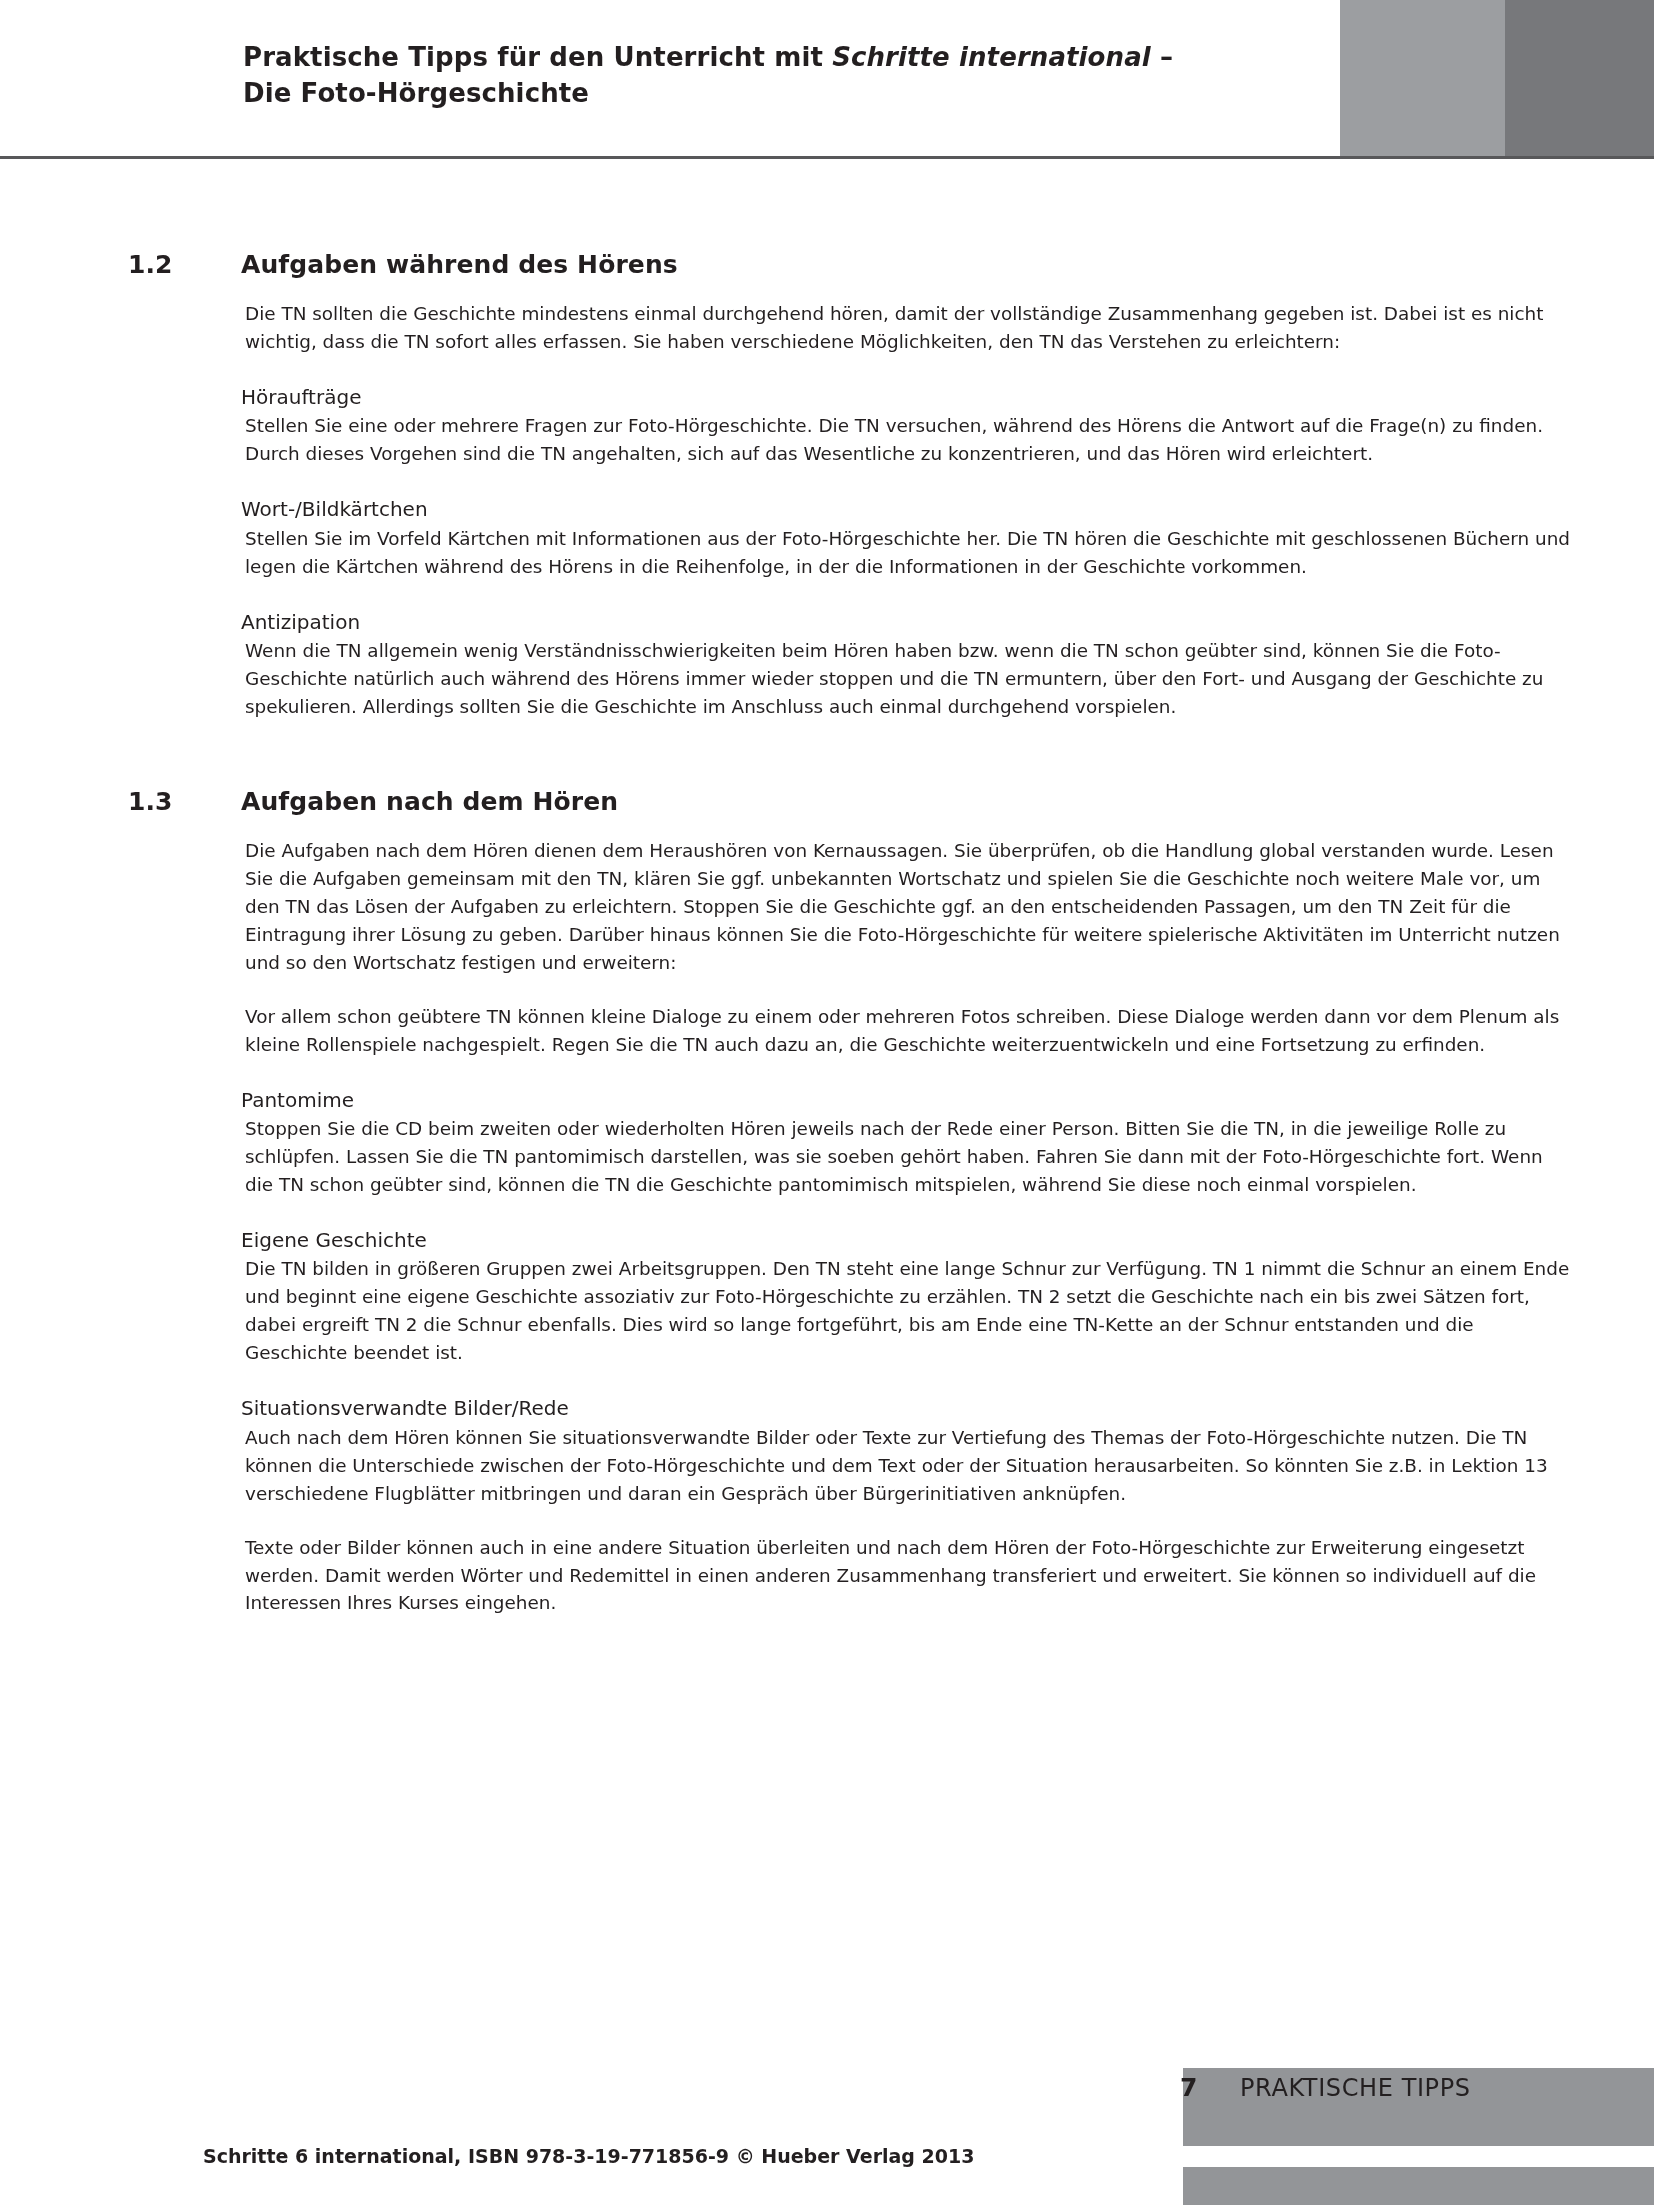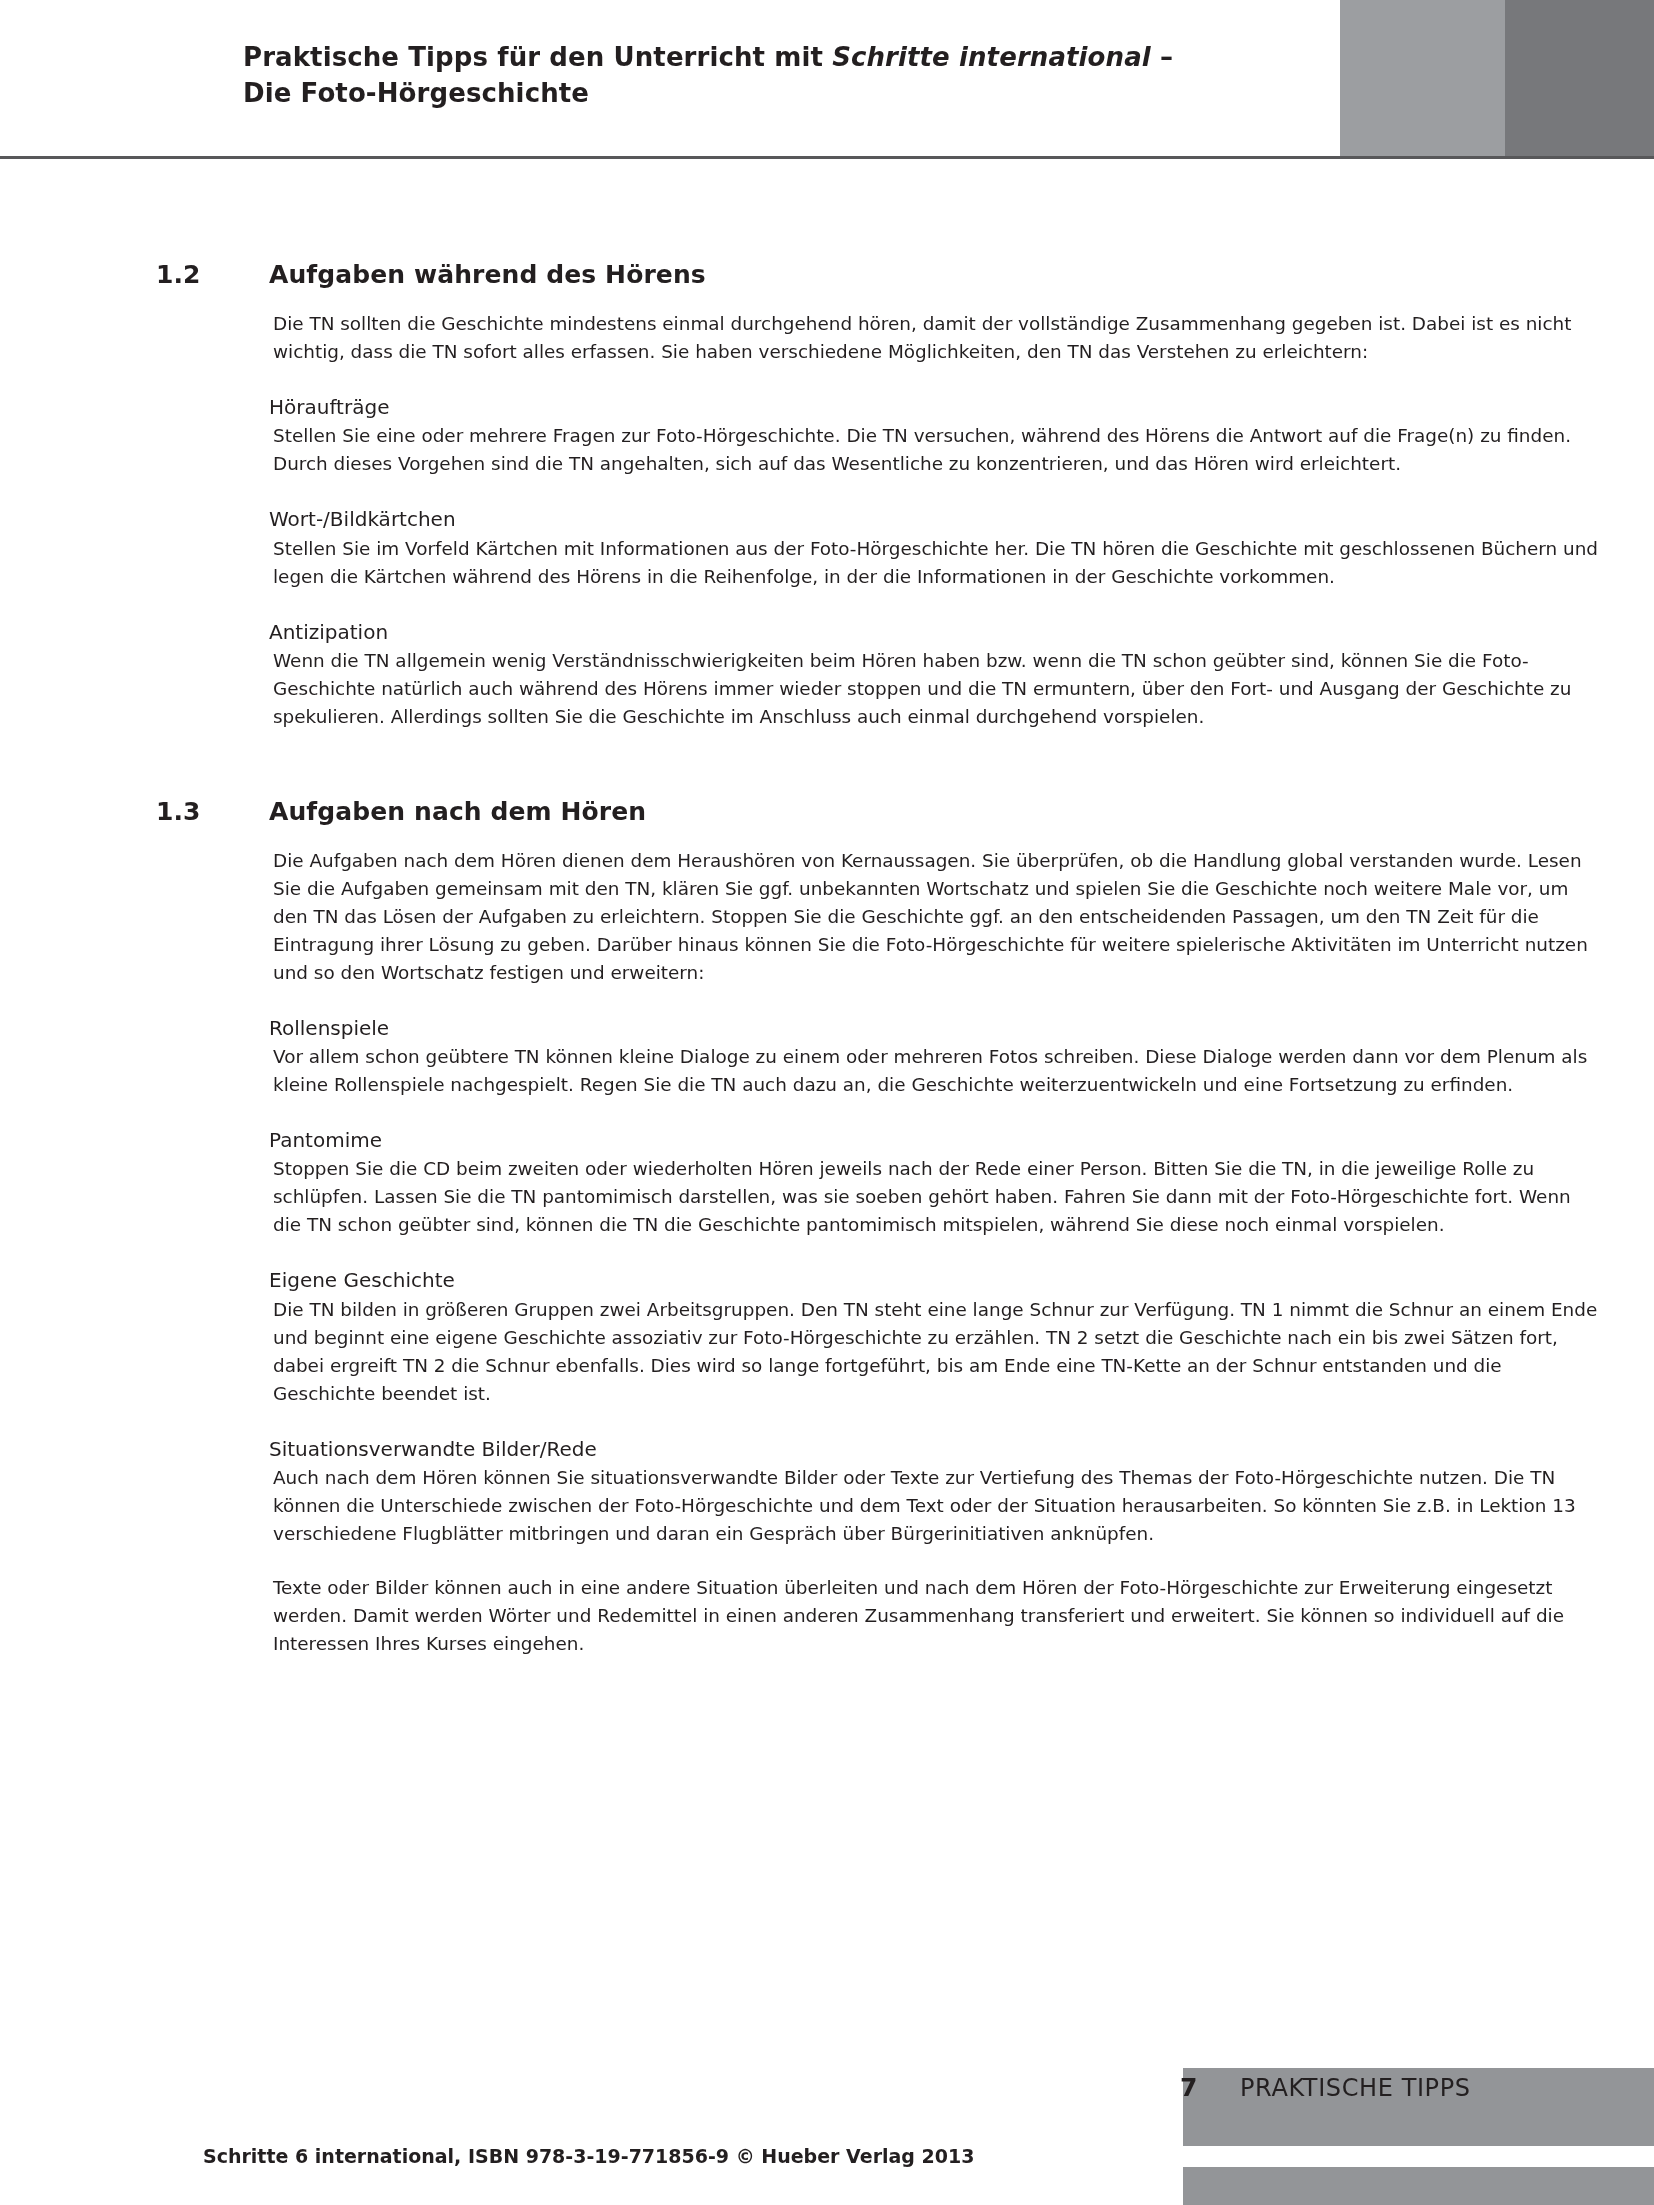--- a/index.html
+++ b/index.html
@@ -59,24 +59,23 @@
     top: 0;
     left: 1505px;
     width: 149px;
     height: 156px;
     background: #77787b;
   }
 
   
   .content {
     position: absolute;
-    top: 260px;
+    top: 250px;
     left: 0;
     width: 1437px;
-    padding-left: 28px;
   }
 
   .section {
     position: relative;
     margin-bottom: 0;
   }
   .sec-head {
     position: relative;
     height: 50px;
   }
@@ -197,21 +196,20 @@
   <div class="gap-md"></div>
 
   <div class="section">
     <div class="sec-head">
       <div class="sec-num">1.3</div>
       <div class="sec-title">Aufgaben nach dem Hören</div>
     </div>
     <div class="body-wrap">
       <p class="para">Die Aufgaben nach dem Hören dienen dem Heraushören von Kernaussagen. Sie überprüfen, ob die Handlung global verstanden wurde. Lesen Sie die Aufgaben gemeinsam mit den TN, klären Sie ggf. unbekannten Wortschatz und spielen Sie die Geschichte noch weitere Male vor, um den TN das Lösen der Aufgaben zu erleichtern. Stoppen Sie die Geschichte ggf. an den entscheidenden Passagen, um den TN Zeit für die Eintragung ihrer Lösung zu geben. Darüber hinaus können Sie die Foto-Hörgeschichte für weitere spielerische Aktivitäten im Unterricht nutzen und so den Wortschatz festigen und erweitern:</p>
 
-      <p class="sub-head">Rollenspiele</p>
       <p class="para">Vor allem schon geübtere TN können kleine Dialoge zu einem oder mehreren Fotos schreiben. Diese Dialoge werden dann vor dem Plenum als kleine Rollenspiele nachgespielt. Regen Sie die TN auch dazu an, die Geschichte weiterzuentwickeln und eine Fortsetzung zu erfinden.</p>
 
       <p class="sub-head">Pantomime</p>
       <p class="para">Stoppen Sie die CD beim zweiten oder wiederholten Hören jeweils nach der Rede einer Person. Bitten Sie die TN, in die jeweilige Rolle zu schlüpfen. Lassen Sie die TN pantomimisch darstellen, was sie soeben gehört haben. Fahren Sie dann mit der Foto-Hörgeschichte fort. Wenn die TN schon geübter sind, können die TN die Geschichte pantomimisch mitspielen, während Sie diese noch einmal vorspielen.</p>
 
       <p class="sub-head">Eigene Geschichte</p>
       <p class="para">Die TN bilden in größeren Gruppen zwei Arbeitsgruppen. Den TN steht eine lange Schnur zur Verfügung. TN 1 nimmt die Schnur an einem Ende und beginnt eine eigene Geschichte assoziativ zur Foto-Hörgeschichte zu erzählen. TN 2 setzt die Geschichte nach ein bis zwei Sätzen fort, dabei ergreift TN 2 die Schnur ebenfalls. Dies wird so lange fortgeführt, bis am Ende eine TN-Kette an der Schnur entstanden und die Geschichte beendet ist.</p>
 
       <p class="sub-head">Situationsverwandte Bilder/Rede</p>
       <p class="para">Auch nach dem Hören können Sie situationsverwandte Bilder oder Texte zur Vertiefung des Themas der Foto-Hörgeschichte nutzen. Die TN können die Unterschiede zwischen der Foto-Hörgeschichte und dem Text oder der Situation herausarbeiten. So könnten Sie z.B. in Lektion 13 verschiedene Flugblätter mitbringen und daran ein Gespräch über Bürgerinitiativen anknüpfen.</p>

